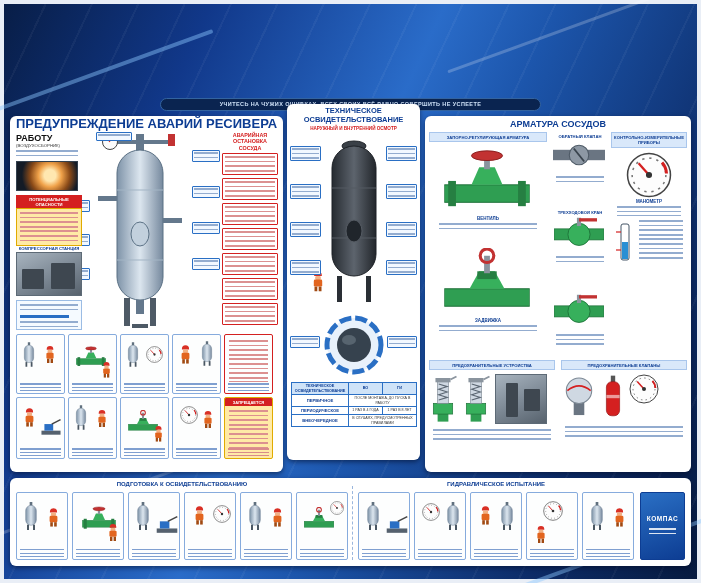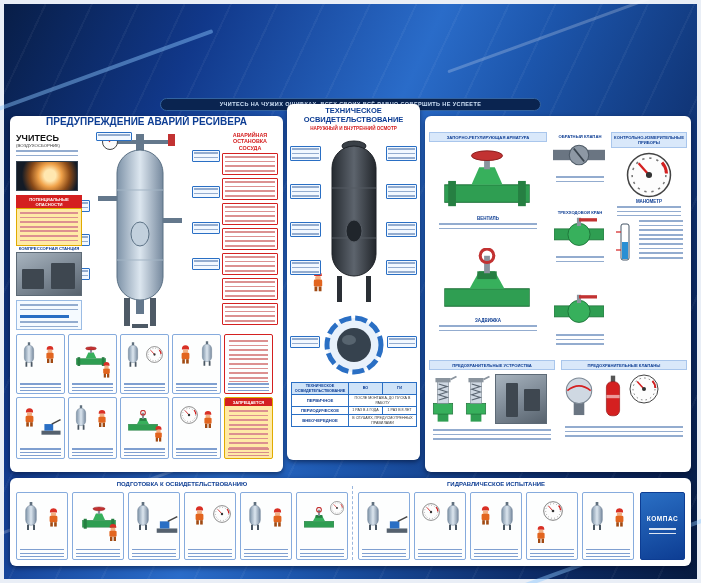--- a/index.html
+++ b/index.html
@@ -129,24 +129,24 @@
 <div class="poster">
 
   <div class="deco" style="left:-20px;top:70px;width:240px;height:4px"></div>
   <div class="deco soft" style="left:440px;top:26px;width:260px;height:3px"></div>
   <div class="deco soft" style="left:-30px;top:505px;width:210px;height:3px"></div>
   <div class="deco" style="left:500px;top:545px;width:260px;height:4px"></div>
 
   <div class="motto">УЧИТЕСЬ НА ЧУЖИХ ОШИБКАХ, ВСЕХ СВОИХ ВСЁ РАВНО СОВЕРШИТЬ НЕ УСПЕЕТЕ</div>
 
   <section class="panel" style="left:10px;top:116px;width:273px;height:356px">
-    <div class="p-title" style="top:0;font-size:10px">ПРЕДУПРЕЖДЕНИЕ АВАРИЙ РЕСИВЕРА</div>
+    <div class="p-title" style="top:0;font-size:13px">ПРЕДУПРЕЖДЕНИЕ АВАРИЙ РЕСИВЕРА</div>
 
     <div class="abs" style="left:6px;top:17px;width:62px">
-      <div style="font-size:9px;font-weight:bold;color:#111">УЧИТЕСЬ</div>
+      <div style="font-size:9px;font-weight:bold;color:#111">РАБОТУ</div>
       <div style="font-size:4.3px;color:#333">(ВОЗДУХОСБОРНИК)</div>
       <div class="lines" style="height:9px;margin-top:2px"></div>
       <div class="explosion" style="width:62px;height:30px;margin-top:2px"></div>
     </div>
 
     <svg class="ci" style="left:80px;top:18px" width="100" height="198" viewBox="0 0 100 198">
       <rect x="46" y="0" width="8" height="18" fill="#64788c"></rect>
       <rect x="22" y="6" width="56" height="4" fill="#64788c"></rect>
       <circle cx="20" cy="8" r="7.5" fill="#fbfbfb" stroke="#444"></circle>
       <line x1="20" y1="8" x2="16" y2="3" stroke="#d42020" stroke-width="1.2"></line>
@@ -392,20 +392,21 @@
         <tr>
           <td class="lbl">ВНЕОЧЕРЕДНОЕ</td>
           <td class="val" colspan="2">В СЛУЧАЯХ, ПРЕДУСМОТРЕННЫХ ПРАВИЛАМИ</td>
         </tr>
       </tbody>
         </table>
     </div>
   </section>
 
   <section class="panel" style="left:425px;top:116px;width:266px;height:356px">
+    <div class="p-title" style="top:3px;font-size:9px">АРМАТУРА СОСУДОВ</div>
 
     <div class="abs" style="left:4px;top:16px;width:118px;height:224px">
       <div class="bluebar" style="font-size:4.2px;padding:1.5px 0">ЗАПОРНО-РЕГУЛИРУЮЩАЯ АРМАТУРА</div>
       <div class="abs" style="left:4px;top:14px;width:110px">
         <svg width="108" height="66" viewBox="0 0 44 34">
             <use href="#sym-valve" width="44" height="34"></use>
           </svg>
         <div class="vlabel" style="font-size:4.5px">ВЕНТИЛЬ</div>
         <div class="lines" style="height:9px;margin:2px 6px 0"></div>
       </div>

